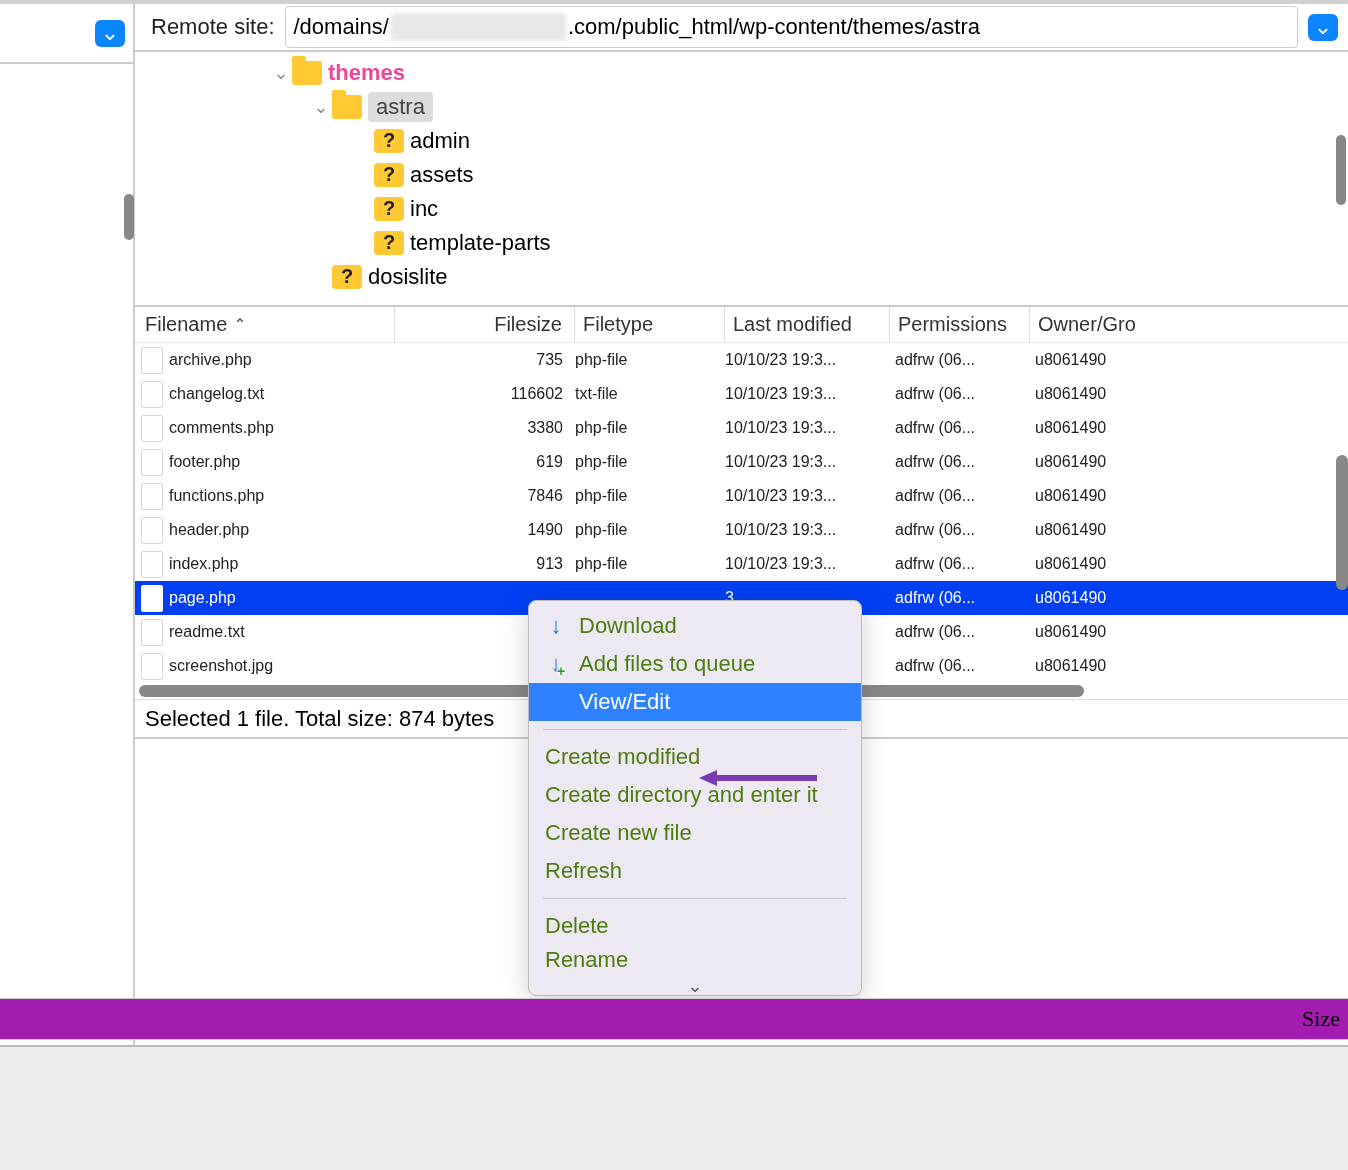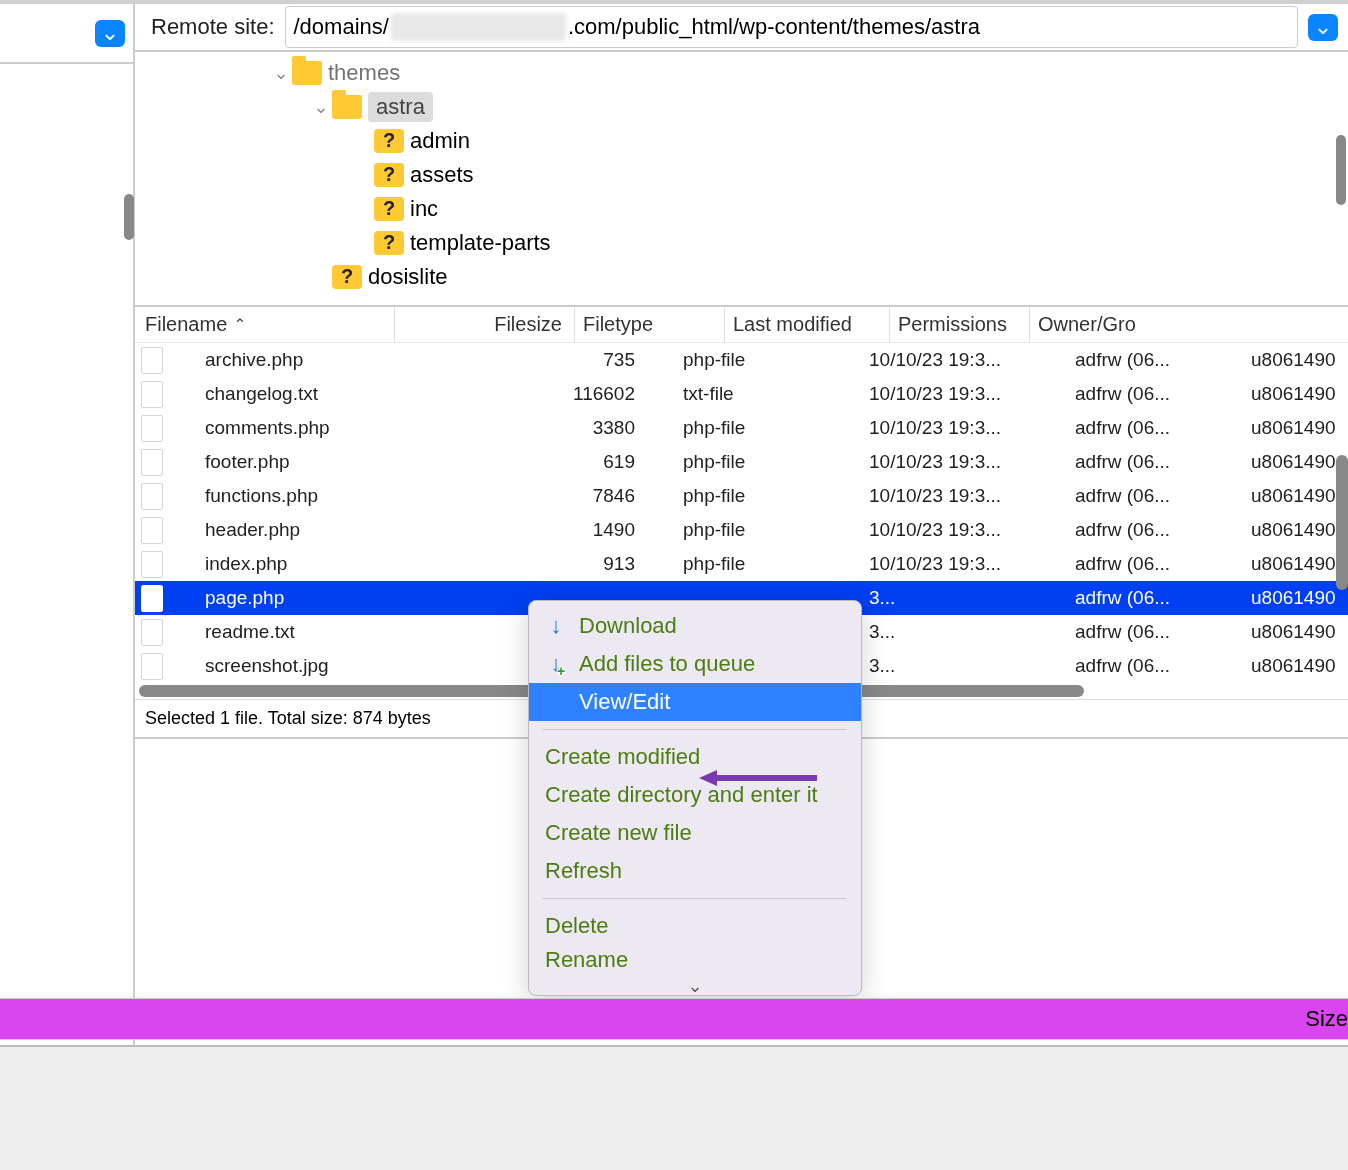--- a/index.html
+++ b/index.html
@@ -152,21 +152,21 @@
       font-weight: 700;
       color: #222;
       font-size: 20px;
     }
     .tree-label-sel {
       background: #dcdcdc;
       border-radius: 4px;
       padding: 2px 8px;
       color: #444;
     }
-    .tree-label-muted { color: #737373; }
+    .tree-label-muted { color: #ec4899; font-weight: bold; }
 
     .tree-scrollbar-thumb {
       position: absolute;
       right: 2px;
       top: 105px;
       width: 10px;
       height: 70px;
       background: #888;
       border-radius: 5px;
     }
@@ -193,24 +193,23 @@
 
     .file-list {
       position: relative;
       flex: 0 0 auto;
       overflow: hidden;
     }
     .file-row {
       display: flex;
       align-items: center;
       height: 34px;
-      font-size: 19px;
+      font-size: 16px;
       color: #222;
       cursor: pointer;
-      gap: 36px;
     }
     .file-row .icon-file {
       width: 22px; height: 27px;
       border: 1px solid #d6d6d6;
       border-radius: 2px;
       margin: 0 6px 0 6px;
       flex-shrink: 0;
       background: #fff;
     }
     .file-row.selected {
@@ -241,21 +240,21 @@
       height: 12px;
       width: 945px;
       background: #888;
       border-radius: 6px;
     }
     .status-bar {
       height: 40px;
       display: flex;
       align-items: center;
       padding-left: 10px;
-      font-size: 18px;
+      font-size: 22px;
       background: #fff;
       border-top: 1px solid #ddd;
       border-bottom: 2px solid #ccc;
     }
 
     .filelist-scrollbar-thumb {
       position: absolute;
       right: 0;
       top: 455px;
       width: 12px;
@@ -321,22 +320,22 @@
       height: 20px;
       pointer-events: none;
     }
 
     .bottom-strip {
       position: absolute;
       left: 0; right: 0; bottom: 130px;
       height: 42px;
       border-top: 1px solid #ccc;
       border-bottom: 1px solid #ccc;
-      background: #d946ef;
-      display:flex;justify-content:flex-end;align-items:center;padding-right:0;font-size:22px;
+      background: #a21caf;
+      display:flex;justify-content:flex-end;align-items:center;padding-right:8px;font-size:22px;font-family:Liberation Serif, serif;
     }
     .bottom-fade{
       position:absolute;left:0;right:0;bottom:0;height:125px;
       background:#eee;
       border-top: 2px solid #bbb;
     }
   </style>
 </head>
 <body>
 

